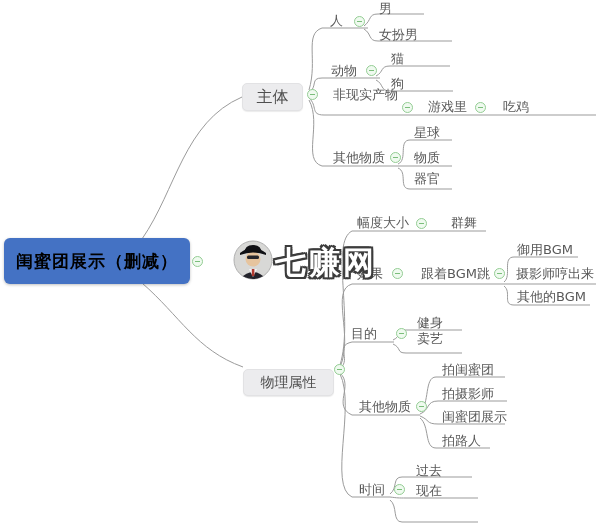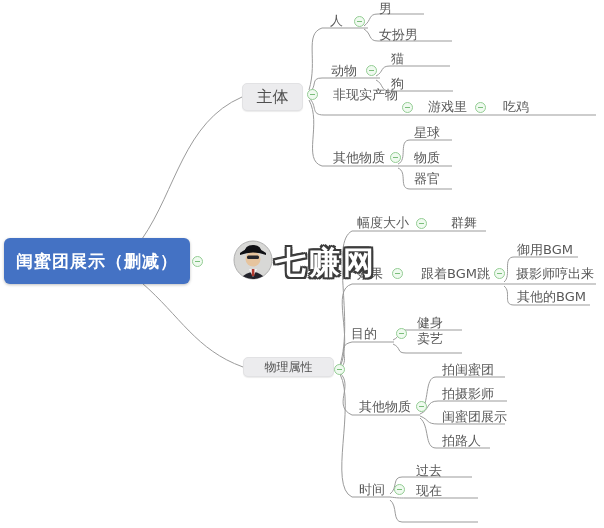--- a/index.html
+++ b/index.html
@@ -12,21 +12,21 @@
   .t{
     position:absolute;z-index:2;font-size:13px;line-height:14px;color:#595959;
     white-space:nowrap;
   }
   .box{
     position:absolute;z-index:2;background:#ececee;border:1px solid #e2e2e4;
     border-radius:5px;color:#4f4f4f;display:flex;align-items:center;justify-content:center;
     box-sizing:border-box;box-shadow:0 1px 1px rgba(0,0,0,.08);
   }
   .root-box{
-    position:absolute;z-index:2;background:#4472c4;border-radius:6px;color:#ffffff;
+    position:absolute;z-index:2;background:#4472c4;border-radius:6px;color:#000000;
     font-weight:bold;font-size:17px;display:flex;align-items:center;justify-content:center;
     box-sizing:border-box;box-shadow:0 1px 3px rgba(0,0,0,.25);letter-spacing:1px;
   }
   .minus{
     position:absolute;z-index:3;width:11px;height:11px;box-sizing:border-box;
     border:1px solid #94cd94;border-radius:50%;background:#effaef;
   }
   .minus::after{
     content:"";position:absolute;left:2px;right:2px;top:4px;height:1px;background:#7bbe7b;
   }
@@ -78,21 +78,21 @@
     <path d="M 390,497 C 398,498 398,498 406,498 H 478"></path>
     <path d="M 390,500 C 398,506 392,522 402,522 H 478"></path>
   </svg>
 
   <div class="root-box" style="left:4px;top:238px;width:186px;height:46px">闺蜜团展示（删减）</div>
   <div class="minus" style="left:192px;top:256px"></div>
 
   <div class="box" style="left:242px;top:83px;width:61px;height:28px;font-size:16px">主体</div>
   <div class="minus" style="left:307px;top:89px"></div>
 
-  <div class="box" style="left:243px;top:357px;width:91px;height:20px;font-size:12px">物理属性</div>
+  <div class="box" style="left:243px;top:369px;width:91px;height:27px;font-size:14px">物理属性</div>
   <div class="minus" style="left:334px;top:364px"></div>
 
   <div class="t" style="left:330px;top:14px">人</div>
   <div class="minus" style="left:354px;top:16px"></div>
   <div class="t" style="left:379px;top:2px">男</div>
   <div class="t" style="left:379px;top:28px">女扮男</div>
 
   <div class="t" style="left:331px;top:64px">动物</div>
   <div class="minus" style="left:366px;top:65px"></div>
   <div class="t" style="left:391px;top:52px">猫</div>

